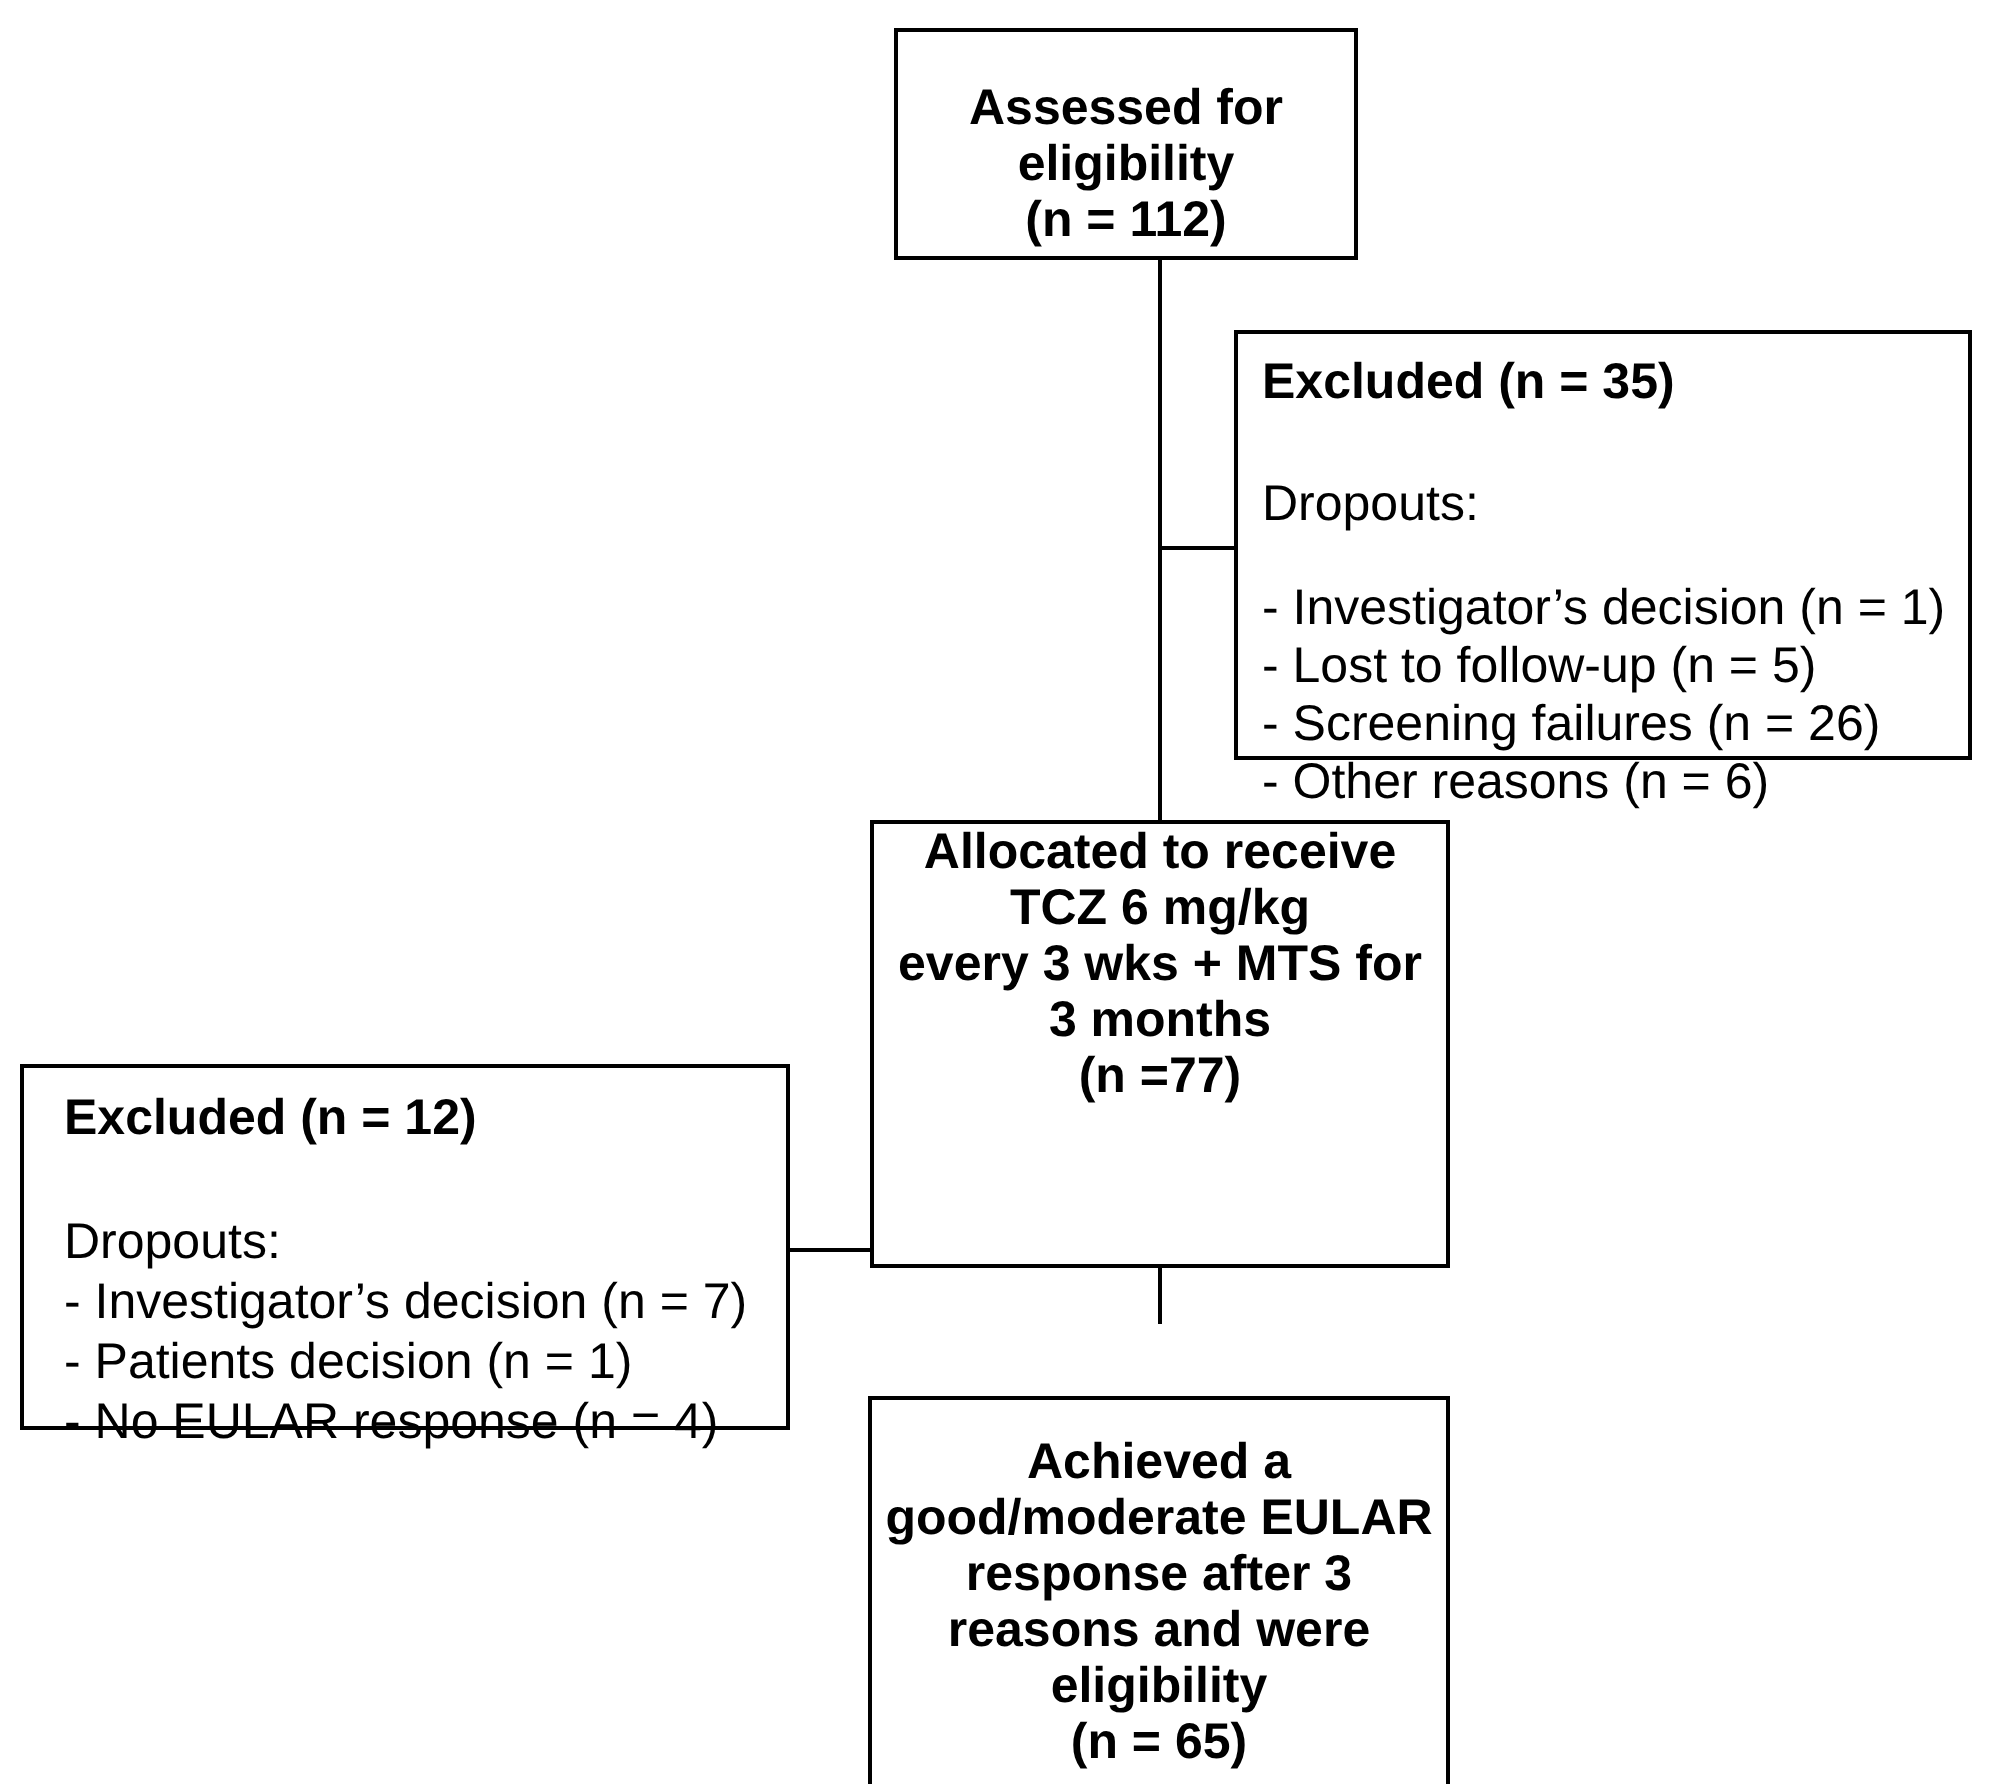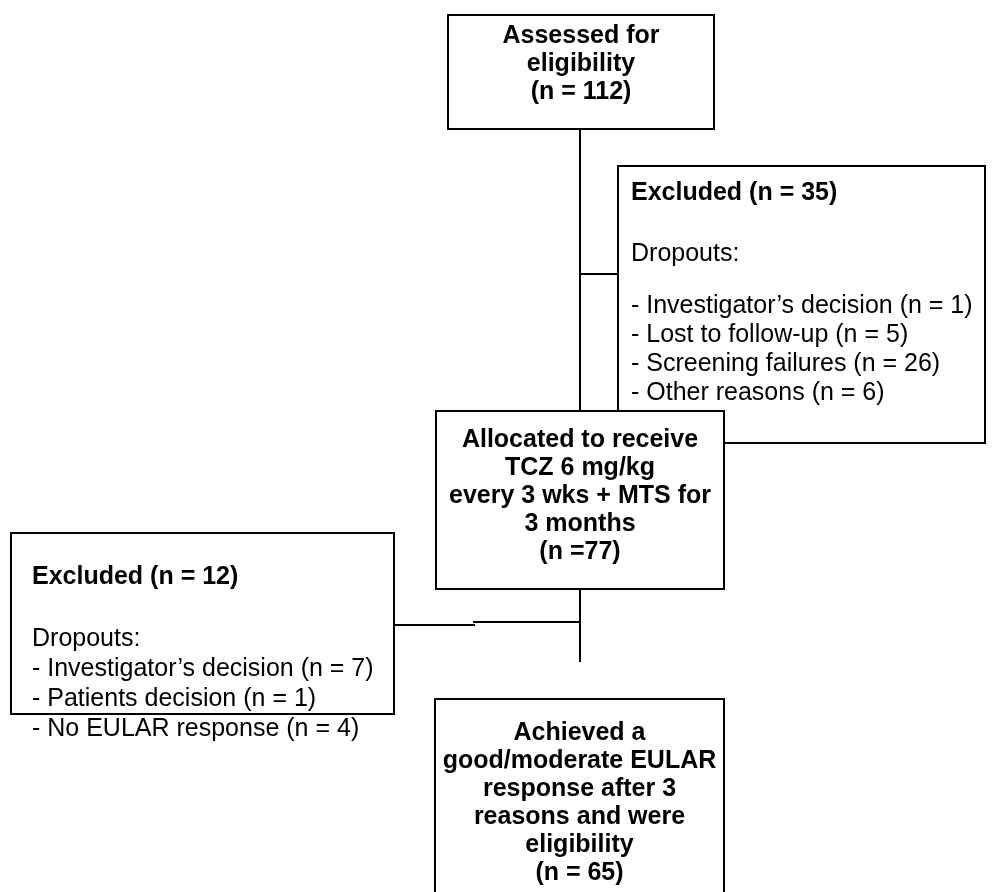--- a/index.html
+++ b/index.html
@@ -32,24 +32,24 @@
     line-height: 29px;
     text-align: left;
   }
   .list-box .box-title { font-weight: bold; }
   .list-box .box-subtitle { font-weight: normal; margin-top: 32px; }
   .items.gap-after-subtitle { margin-top: 23px; }
   .list-box-left { line-height: 30px; }
   .line { position: absolute; background: #000000; }
 
   
-  #box-assessed   { left: 447px; top: 14px;  width: 268px; height: 116px; padding-top: 4px; text-align: center; }
-  #box-excluded-right { left: 617px; top: 165px; width: 369px; height: 279px; padding: 10px 8px 0 12px; }
-  #box-allocated  { left: 435px; top: 410px; width: 290px; height: 180px; padding-top: 12px; }
-  #box-excluded-left  { left: 10px;  top: 532px; width: 385px; height: 183px; padding: 26px 8px 0 20px; }
+  #box-assessed   { left: 447px; top: 14px;  width: 232px; height: 116px; padding-top: 24px; text-align: center; }
+  #box-excluded-right { left: 617px; top: 165px; width: 369px; height: 215px; padding: 10px 8px 0 12px; }
+  #box-allocated  { left: 435px; top: 410px; width: 290px; height: 224px; padding-top: 0; }
+  #box-excluded-left  { left: 10px;  top: 532px; width: 385px; height: 183px; padding: 10px 8px 0 20px; }
   #box-randomised { left: 434px; top: 662px; width: 291px; height: 218px; padding-top: 17px; margin-top: 36px; }
 
   
   #conn-v-top      { left: 579px; top: 130px; width: 2px;  height: 280px; }
   #conn-h-right    { left: 581px; top: 273px; width: 36px; height: 2px; }
   #conn-v-bottom   { left: 579px; top: 590px; width: 2px;  height: 72px; }
   #conn-h-left-a   { left: 395px; top: 624px; width: 80px; height: 2px; }
   #conn-h-left-b   { left: 473px; top: 621px; width: 108px; height: 2px; }
 </style>
 </head>

